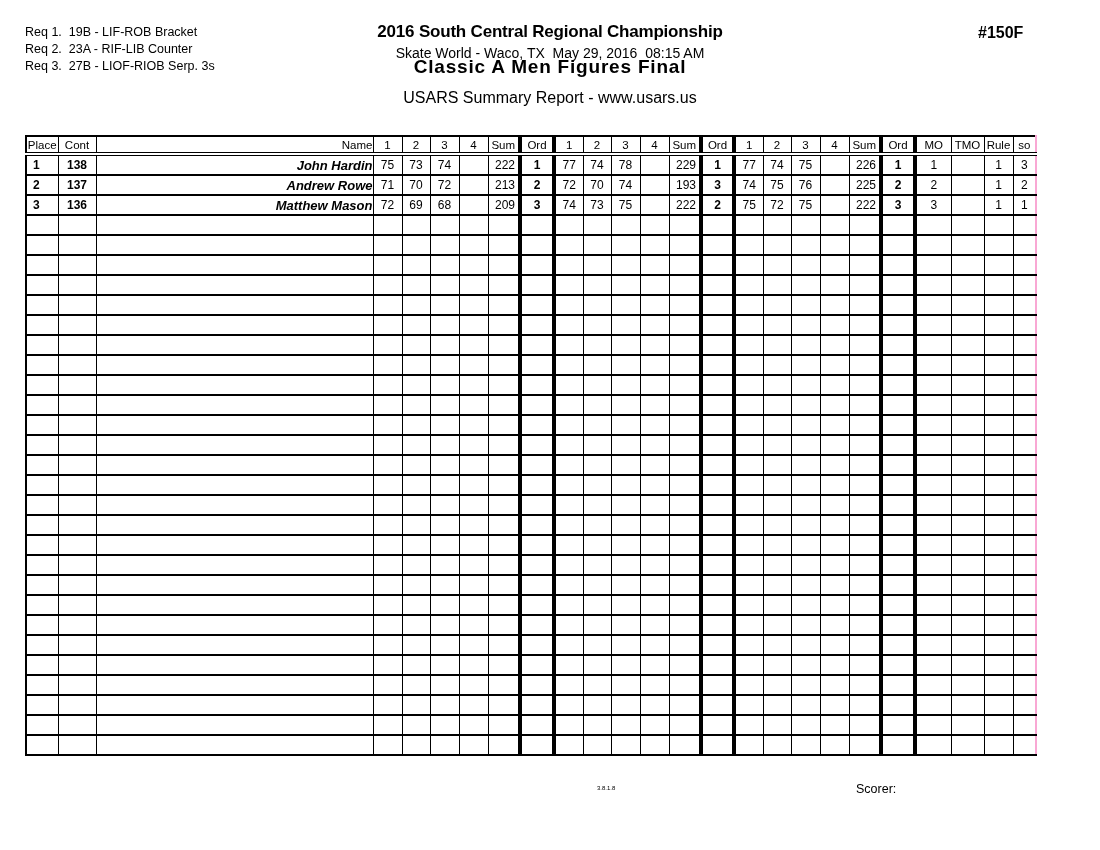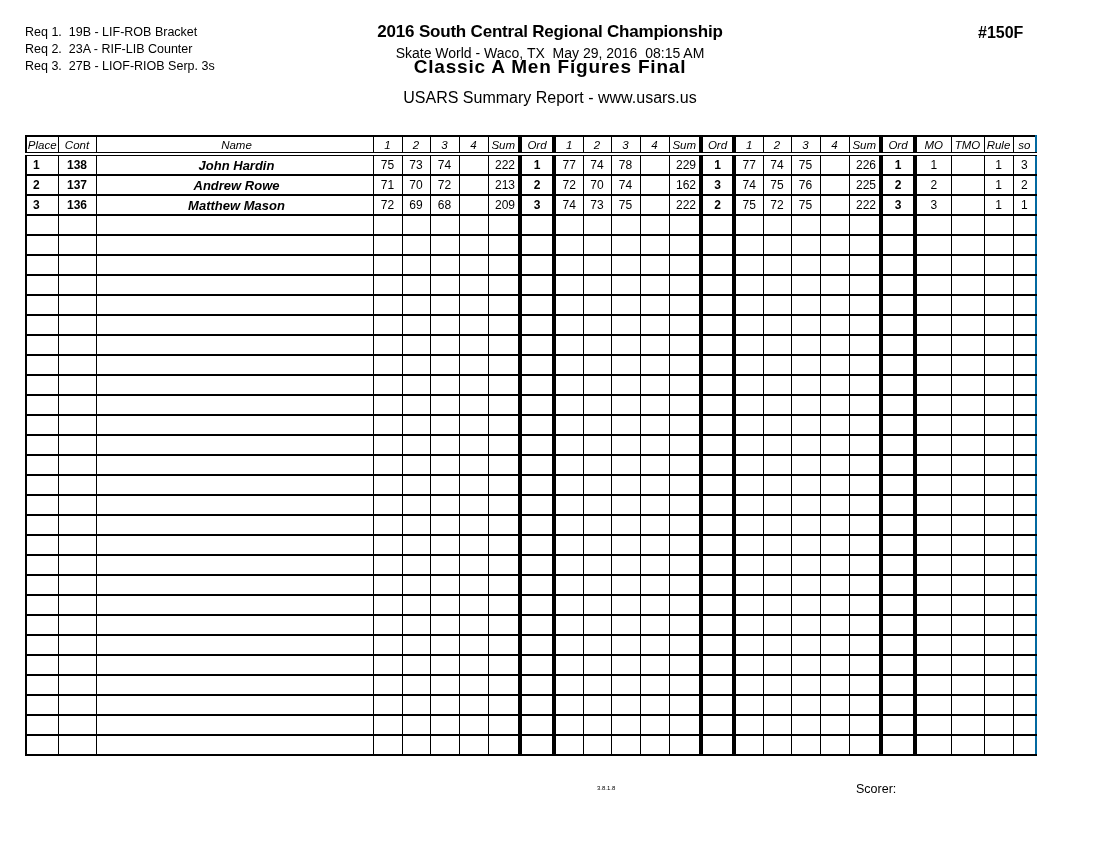--- a/index.html
+++ b/index.html
@@ -22,25 +22,25 @@
                border-collapse:collapse; table-layout:fixed; }
   .grid td {
     padding:0; margin:0; font-size:12px; text-align:center; vertical-align:middle;
     border-left:1px solid #000; border-right:1px solid #000;
     border-top:2px solid #000; border-bottom:2px solid #000;
     height:18px; overflow:hidden; white-space:nowrap;
   }
   tr.jrow td.nb { border:none; }
   td.jn { border:2px solid #000; text-align:left; padding-left:5px;
           font-size:11.5px; white-space:pre; height:21px; }
-  tr.hrow td { border-bottom:4px double #000; height:15px; font-size:11.5px;font-style:italic; }
+  tr.hrow td { border-bottom:4px double #000; height:15px; font-size:11.5px; }
   td.ord  { border-left:4px solid #000; border-right:4px solid #000; }
   td.pl   { border-left:2px solid #000; }
-  td.last { border-right:2px solid #0369a1;margin-left:32px; }
-  td.nm   { text-align:center; padding-left:4px; }
+  td.last { border-right:2px solid #f9a8d4;margin-left:32px; }
+  td.nm   { text-align:right; padding-left:4px; }
   td.sum  { text-align:right; padding-right:3px; }
   td.plv  { text-align:left; padding-left:6px; }
   .b      { font-weight:bold; }
   td.nmv  { font-size:13px;font-style:italic; }
 
   
   .ver     { position:absolute; left:597px; top:785px; font-size:6px; letter-spacing:0; }
   .printed { position:absolute; left:648px; top:782px; font-size:12.5px; white-space:pre; }
   .printed .val { margin-left:9px; white-space:pre; }
   .scorer  { position:absolute; left:856px; top:782px; font-size:12.5px; }
@@ -163,21 +163,21 @@
         <td>71</td>
         <td>70</td>
         <td>72</td>
         <td></td>
         <td class="sum">213</td>
         <td class="ord b">2</td>
         <td>72</td>
         <td>70</td>
         <td>74</td>
         <td></td>
-        <td class="sum">162</td>
+        <td class="sum">193</td>
         <td class="ord b">3</td>
         <td>74</td>
         <td>75</td>
         <td>76</td>
         <td></td>
         <td class="sum">225</td>
         <td class="ord b">2</td>
         <td>2</td>
         <td></td>
         <td>1</td>

